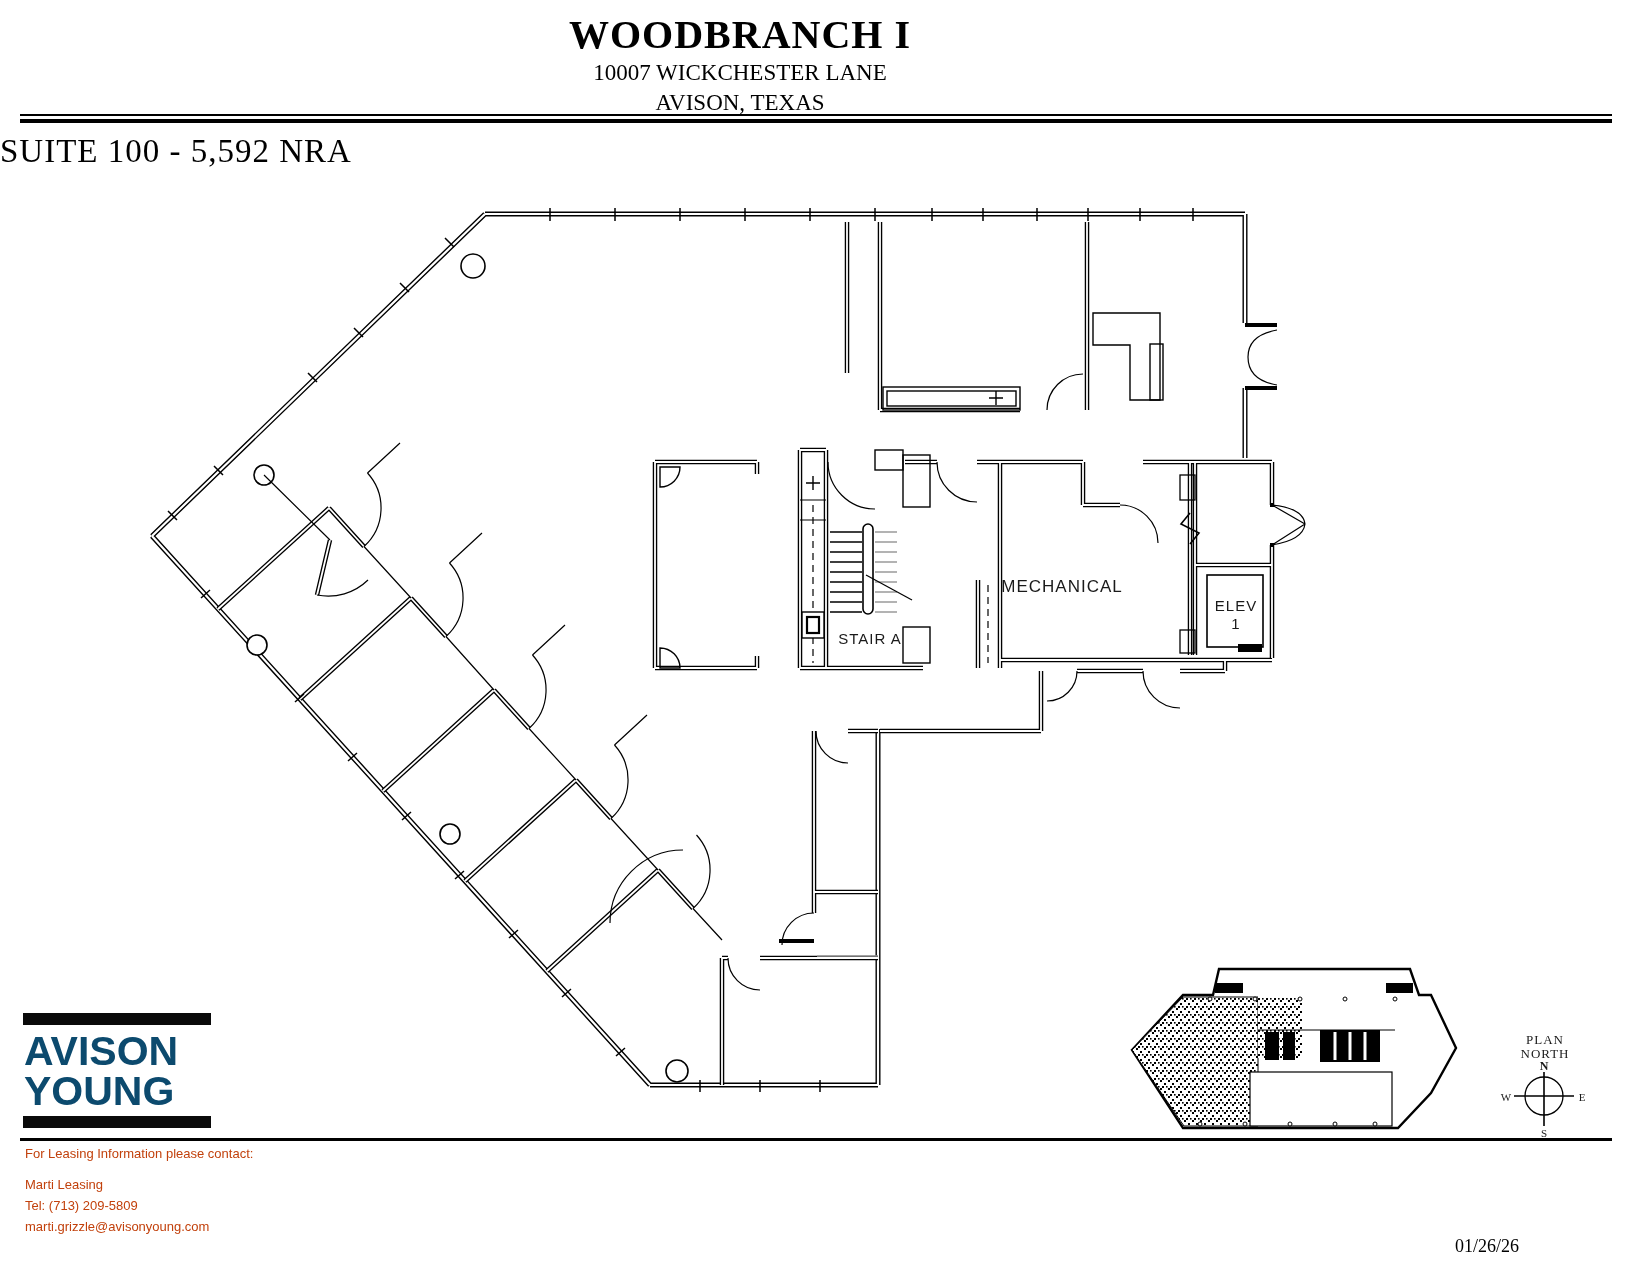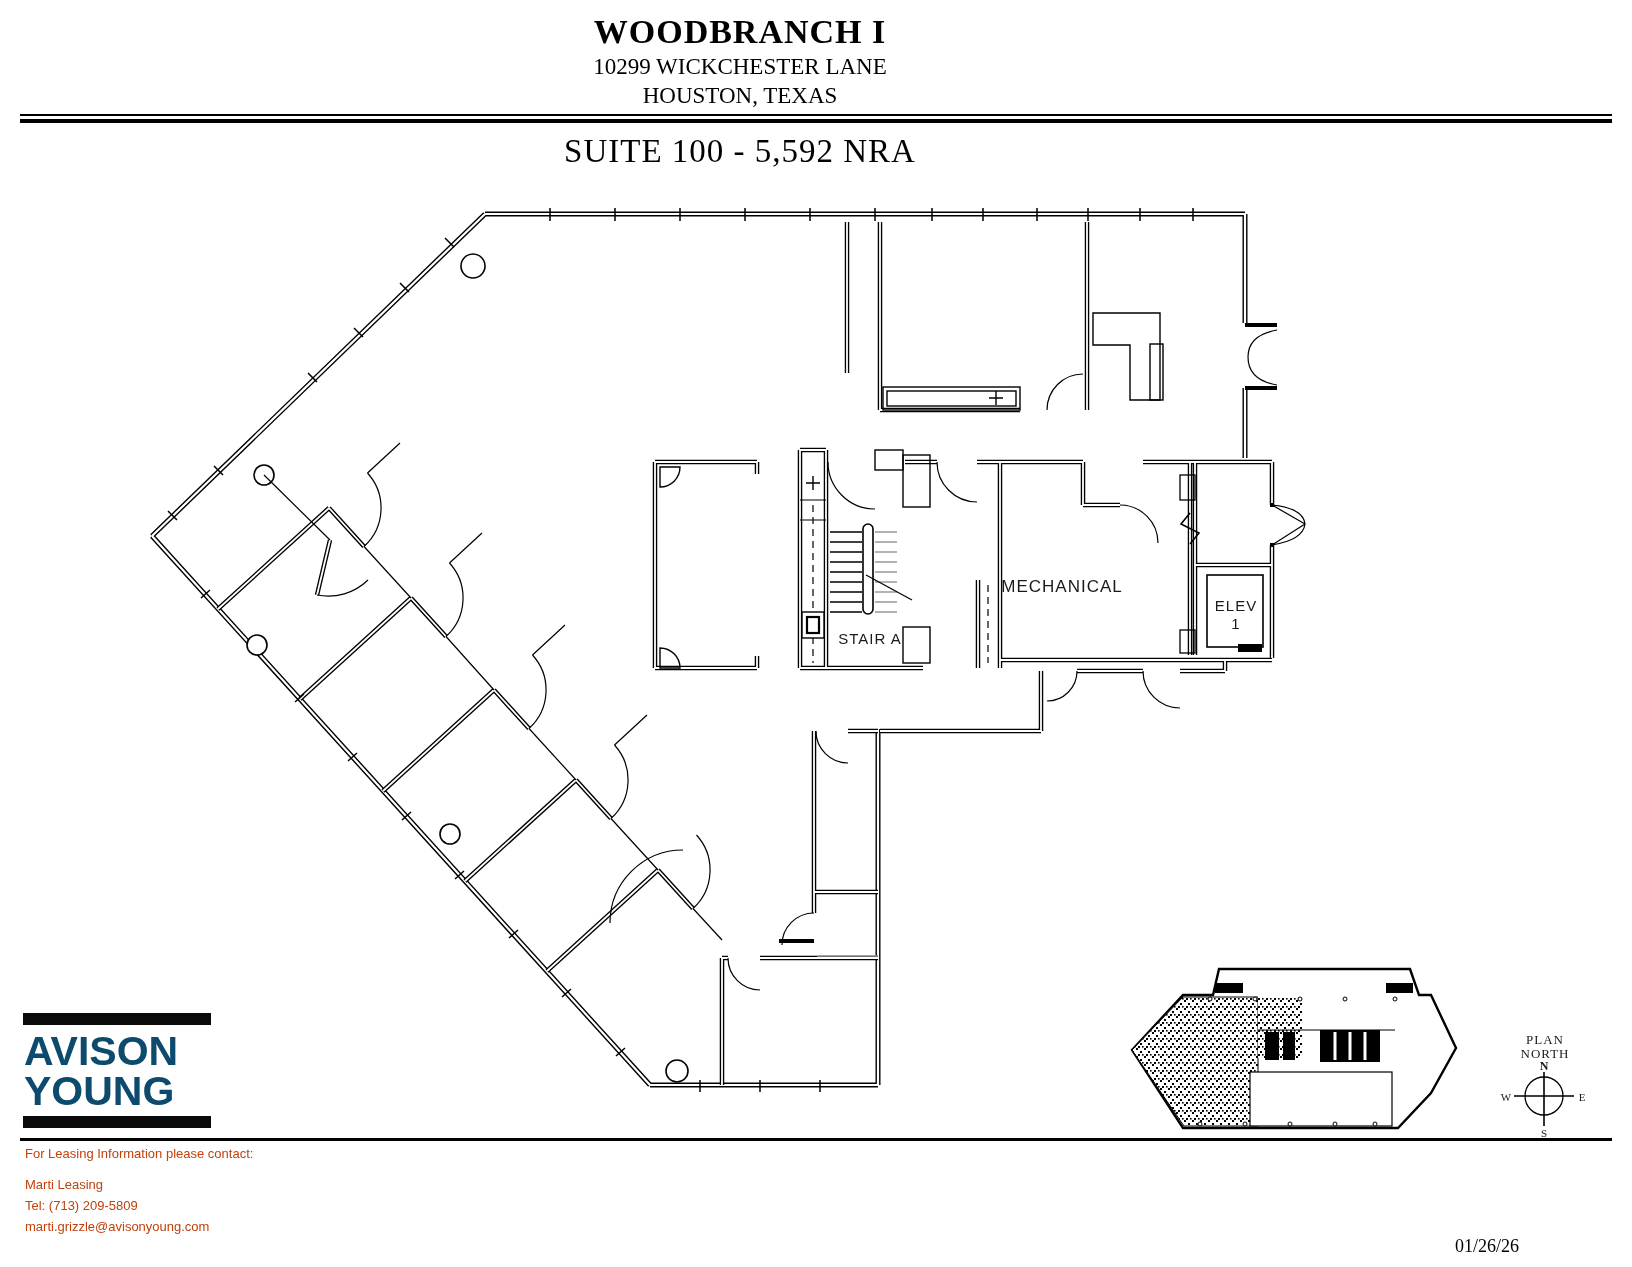--- a/index.html
+++ b/index.html
@@ -1,25 +1,25 @@
 <!DOCTYPE html>
 <html><head>
 <meta charset="utf-8">
 <style>
   html,body{margin:0;padding:0;background:#fff;}
   #page{position:relative;width:1632px;height:1267px;background:#ffffff;overflow:hidden;
         font-family:"Liberation Sans",sans-serif;color:#000;}
   
   #header{position:absolute;left:0;top:14px;width:1480px;text-align:center;}
-  .bldg{font-family:"Liberation Serif",serif;font-weight:bold;font-size:34px;letter-spacing:1px;line-height:1.05;}
+  .bldg{font-family:"Liberation Serif",serif;font-weight:bold;font-size:40px;letter-spacing:1px;line-height:1.05;}
   .addr{font-family:"Liberation Serif",serif;font-size:23px;line-height:1.12;margin-top:4px;}
   .rule{position:absolute;left:20px;right:20px;background:#000;}
   #rule1{top:114px;height:2px;}
   #rule2{top:119px;height:4px;}
-  #suite{position:absolute;left:0;top:133px;width:1480px;text-align:center;
+  #suite{position:absolute;left:0;top:133px;width:1480px;text-align:left;
          font-family:"Liberation Serif",serif;font-size:33px;letter-spacing:1px;}
   
   #plansvg{position:absolute;left:0;top:0;width:1632px;height:1267px;}
   
   #logo{position:absolute;left:23px;top:1013px;width:190px;}
   .logobar{width:188px;height:12px;background:#0a0a0a;}
   .logotxt{font-weight:700;font-size:41px;line-height:0.98;letter-spacing:0px;color:#0c4a6e;
            font-family:"Liberation Sans",sans-serif;padding:6px 0 5px 1px;}
   
   #footrule{top:1138px;height:3px;}
@@ -32,22 +32,22 @@
   svg text.cad{letter-spacing:1px;}
   svg text.comp{font-family:"Liberation Serif",serif;}
 </style>
 </head>
 <body>
 
 <div id="page">
 
   <div id="header">
     <div class="bldg">WOODBRANCH I</div>
-    <div class="addr">10299 WICKCHESTER LANE</div>
-    <div class="addr">HOUSTON, TEXAS</div>
+    <div class="addr">10007 WICKCHESTER LANE</div>
+    <div class="addr">AVISON, TEXAS</div>
   </div>
   <div class="rule" id="rule1"></div>
   <div class="rule" id="rule2"></div>
   <div id="suite">SUITE 100 - 5,592 NRA</div>
 
   <svg id="plansvg" viewBox="0 0 1632 1267">
     <defs>
       <pattern id="stip" width="8" height="8" patternUnits="userSpaceOnUse">
         <rect width="8" height="8" fill="#fff"></rect>
         <rect x="0" y="0" width="2" height="2" fill="#000"></rect>

